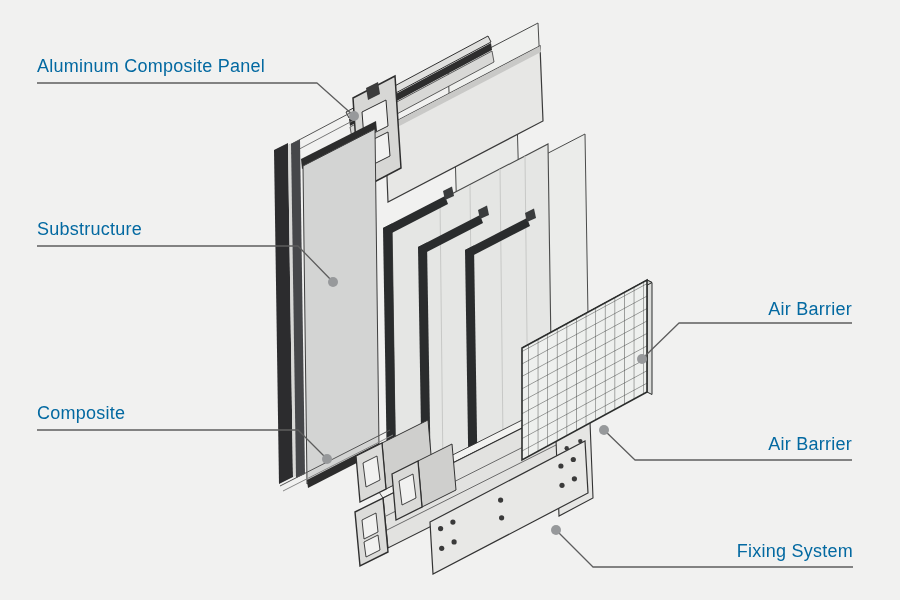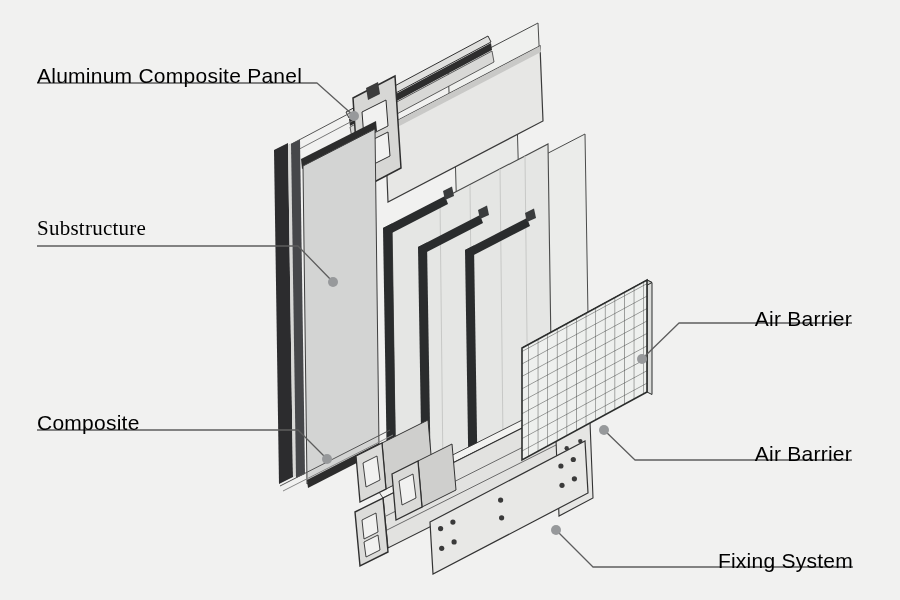--- a/index.html
+++ b/index.html
@@ -6,27 +6,26 @@
   .stage{
     position:relative;
     width:900px;height:600px;
     background:#f1f1f0;
     overflow:hidden;
     font-family:"Liberation Sans","DejaVu Sans",sans-serif;
   }
   .stage svg{position:absolute;left:0;top:0;}
   .callout{
     position:absolute;
-    font-size:21px;
+    font-size:18px;
     line-height:1;
     font-weight:500;
     letter-spacing:.25px;
-    color:#000000;
+    color:#0369a1;
     white-space:nowrap;
-    margin-top:8px;
   }
   .callout.right{text-align:center;}
 </style>
 </head>
 <body>
 
 <div class="stage">
 
 <svg width="900" height="600" viewBox="0 0 900 600">
   <defs>
@@ -162,21 +161,21 @@
     <circle cx="333" cy="282" r="5"></circle>
     <circle cx="327" cy="459" r="5"></circle>
     <circle cx="642" cy="359" r="5"></circle>
     <circle cx="604" cy="430" r="5"></circle>
     <circle cx="556" cy="530" r="5"></circle>
   </g>
 </svg>
 
   <div class="callout" style="left:37px; top:57px;">Aluminum Composite Panel</div>
 
-  <div class="callout" style="left:37px; top:210px;font-family:Liberation Serif, serif;">Substructure</div>
+  <div class="callout" style="left:37px; top:220px;">Substructure</div>
 
   <div class="callout" style="left:37px; top:404px;">Composite</div>
 
   <div class="callout right" style="right:48px; top:300px;">Air Barrier</div>
 
   <div class="callout right" style="right:48px; top:435px;">Air Barrier</div>
 
   <div class="callout right" style="right:47px; top:542px;">Fixing System</div>
 </div>
 

